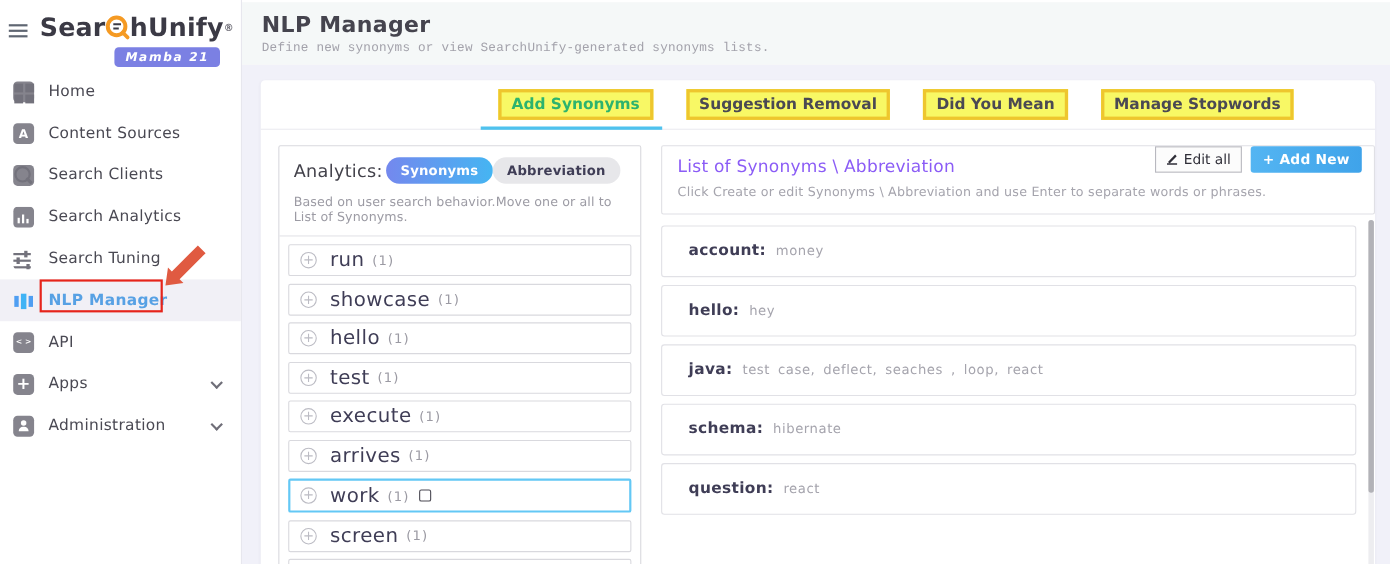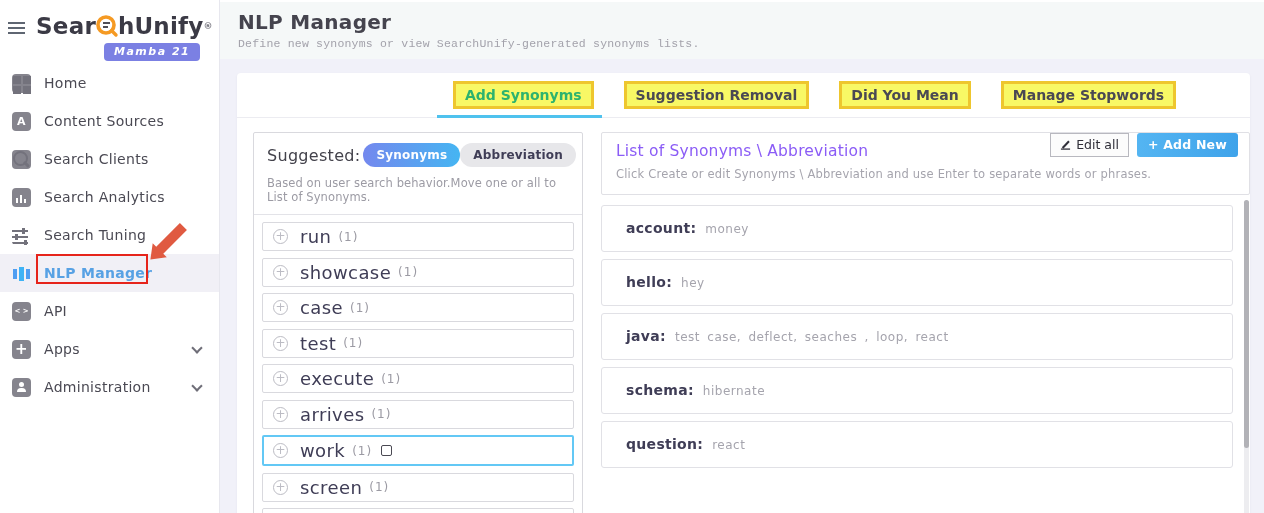--- a/index.html
+++ b/index.html
@@ -235,21 +235,21 @@
           <div class="tab">
             <span>Manage Stopwords</span>
           </div>
         </div>
 
       <div class="panels">
 
         <div class="left-panel">
           <div class="lp-header">
             <div class="lp-title-row">
-              <span class="lp-title">Suggested:</span>
+              <span class="lp-title">Analytics:</span>
               <span class="toggle">
 
                   <span class="toggle-btn active">Synonyms</span>
 
                   <span class="toggle-btn">Abbreviation</span>
                 </span>
             </div>
             <div class="lp-subtitle">Based on user search behavior.Move one or all to List of Synonyms.</div>
           </div>
           <div class="lp-list">
@@ -263,21 +263,21 @@
 
               <div class="s-row">
                 <span class="plus">+</span>
                 <span class="s-word">showcase</span>
                 <span class="s-count">(1)</span>
 
               </div>
 
               <div class="s-row">
                 <span class="plus">+</span>
-                <span class="s-word">case</span>
+                <span class="s-word">hello</span>
                 <span class="s-count">(1)</span>
 
               </div>
 
               <div class="s-row">
                 <span class="plus">+</span>
                 <span class="s-word">test</span>
                 <span class="s-count">(1)</span>
 
               </div>

